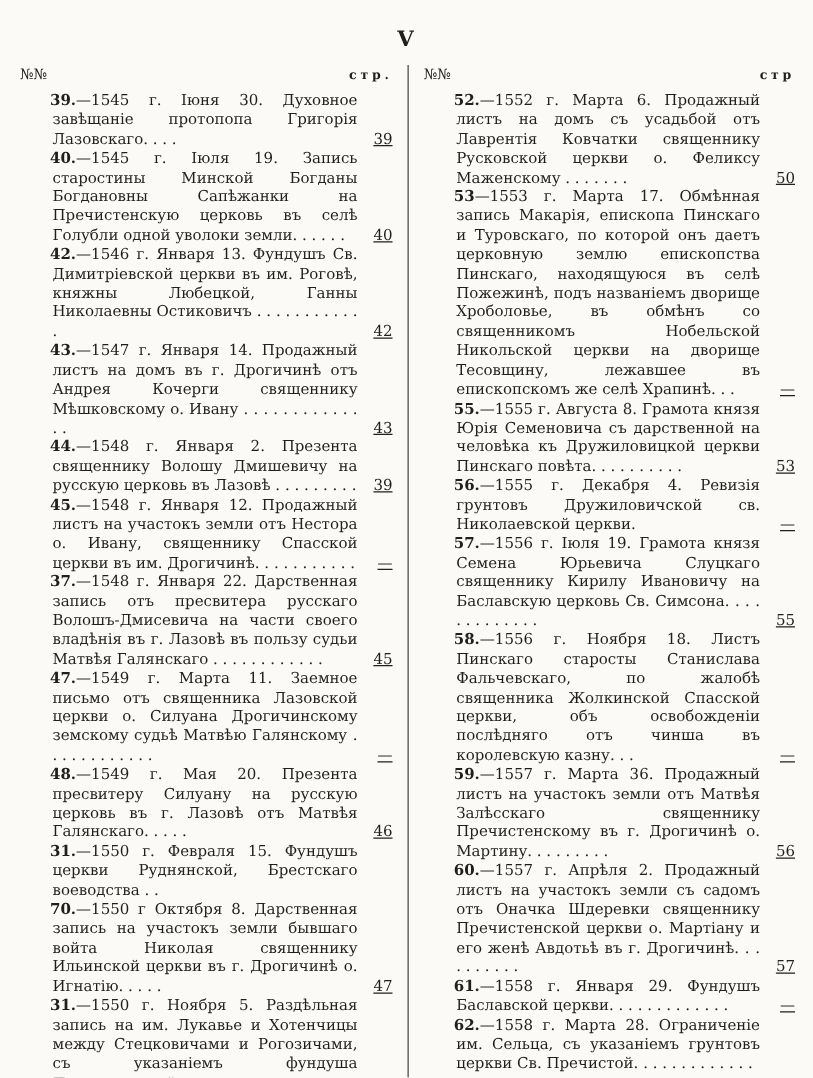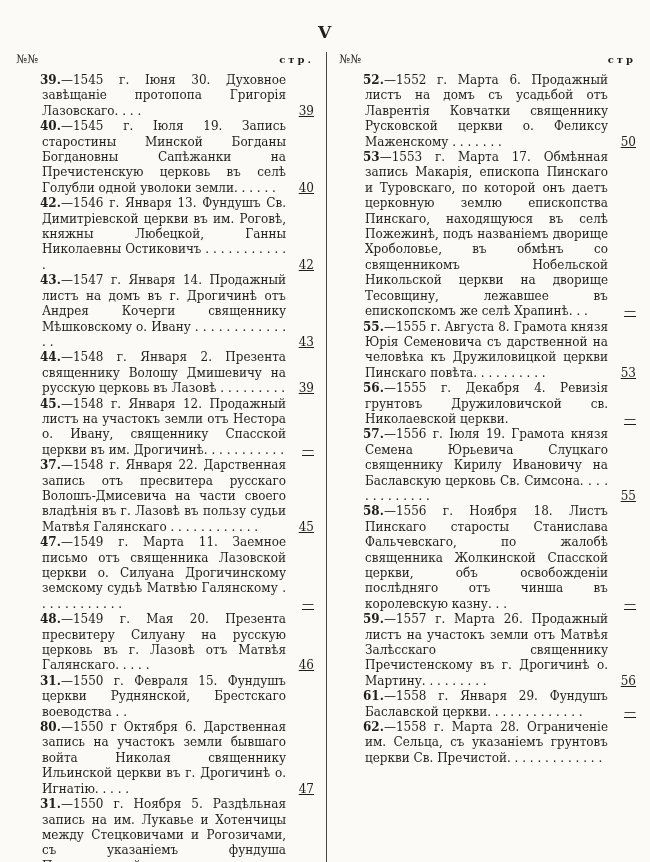--- a/index.html
+++ b/index.html
@@ -129,21 +129,21 @@
             <span class="no">48.</span><span class="txt">—1549 г. Мая 20. Презента пресвитеру Силуану на русскую церковь въ г. Лазовѣ отъ Матвѣя Галянскаго. . . . .</span>
             <span class="pg">46</span>
           </div>
 
           <div class="entry">
             <span class="no">31.</span><span class="txt">—1550 г. Февраля 15. Фундушъ церкви Руднянской, Брестскаго воеводства . .</span>
             <span class="pg"></span>
           </div>
 
           <div class="entry">
-            <span class="no">80.</span><span class="txt">—1550 г Октября 6. Дарственная запись на участокъ земли бывшаго войта Николая священнику Ильинской церкви въ г. Дрогичинѣ о. Игнатію. . . . .</span>
+            <span class="no">70.</span><span class="txt">—1550 г Октября 8. Дарственная запись на участокъ земли бывшаго войта Николая священнику Ильинской церкви въ г. Дрогичинѣ о. Игнатію. . . . .</span>
             <span class="pg">47</span>
           </div>
 
           <div class="entry">
             <span class="no">31.</span><span class="txt">—1550 г. Ноября 5. Раздѣльная запись на им. Лукавье и Хотенчицы между Стецковичами и Рогозичами, съ указаніемъ фундуша Пречистенской церкви въ Хотенчицахъ.</span>
             
           </div>
         </div>
     </div>
 
@@ -179,24 +179,28 @@
             <span class="no">57.</span><span class="txt">—1556 г. Іюля 19. Грамота князя Семена Юрьевича Слуцкаго священнику Кирилу Ивановичу на Баславскую церковь Св. Симсона. . . . . . . . . . . . .</span>
             <span class="pg">55</span>
           </div>
 
           <div class="entry">
             <span class="no">58.</span><span class="txt">—1556 г. Ноября 18. Листъ Пинскаго старосты Станислава Фальчевскаго, по жалобѣ священника Жолкинской Спасской церкви, объ освобожденіи послѣдняго отъ чинша въ королевскую казну. . .</span>
             <span class="pg">—</span>
           </div>
 
           <div class="entry">
-            <span class="no">59.</span><span class="txt">—1557 г. Марта 26. Продажный листъ на участокъ земли отъ Матвѣя Залѣсскаго священнику Пречистенскому въ г. Дрогичинѣ о. Мартину. . . . . . . . .</span>
+            <span class="no">59.</span><span class="txt">—1557 г. Марта 36. Продажный листъ на участокъ земли отъ Матвѣя Залѣсскаго священнику Пречистенскому въ г. Дрогичинѣ о. Мартину. . . . . . . . .</span>
             <span class="pg">56</span>
           </div>
 
+          <div class="entry">
+            <span class="no">60.</span><span class="txt">—1557 г. Апрѣля 2. Продажный листъ на участокъ земли съ садомъ отъ Оначка Шдеревки священнику Пречистенской церкви о. Мартіану и его женѣ Авдотьѣ въ г. Дрогичинѣ. . . . . . . . . .</span>
+            <span class="pg">57</span>
+          </div>
 
           <div class="entry">
             <span class="no">61.</span><span class="txt">—1558 г. Января 29. Фундушъ Баславской церкви. . . . . . . . . . . . .</span>
             <span class="pg">—</span>
           </div>
 
           <div class="entry">
             <span class="no">62.</span><span class="txt">—1558 г. Марта 28. Ограниченіе им. Сельца, съ указаніемъ грунтовъ церкви Св. Пречистой. . . . . . . . . . . . .</span>
             
           </div>

